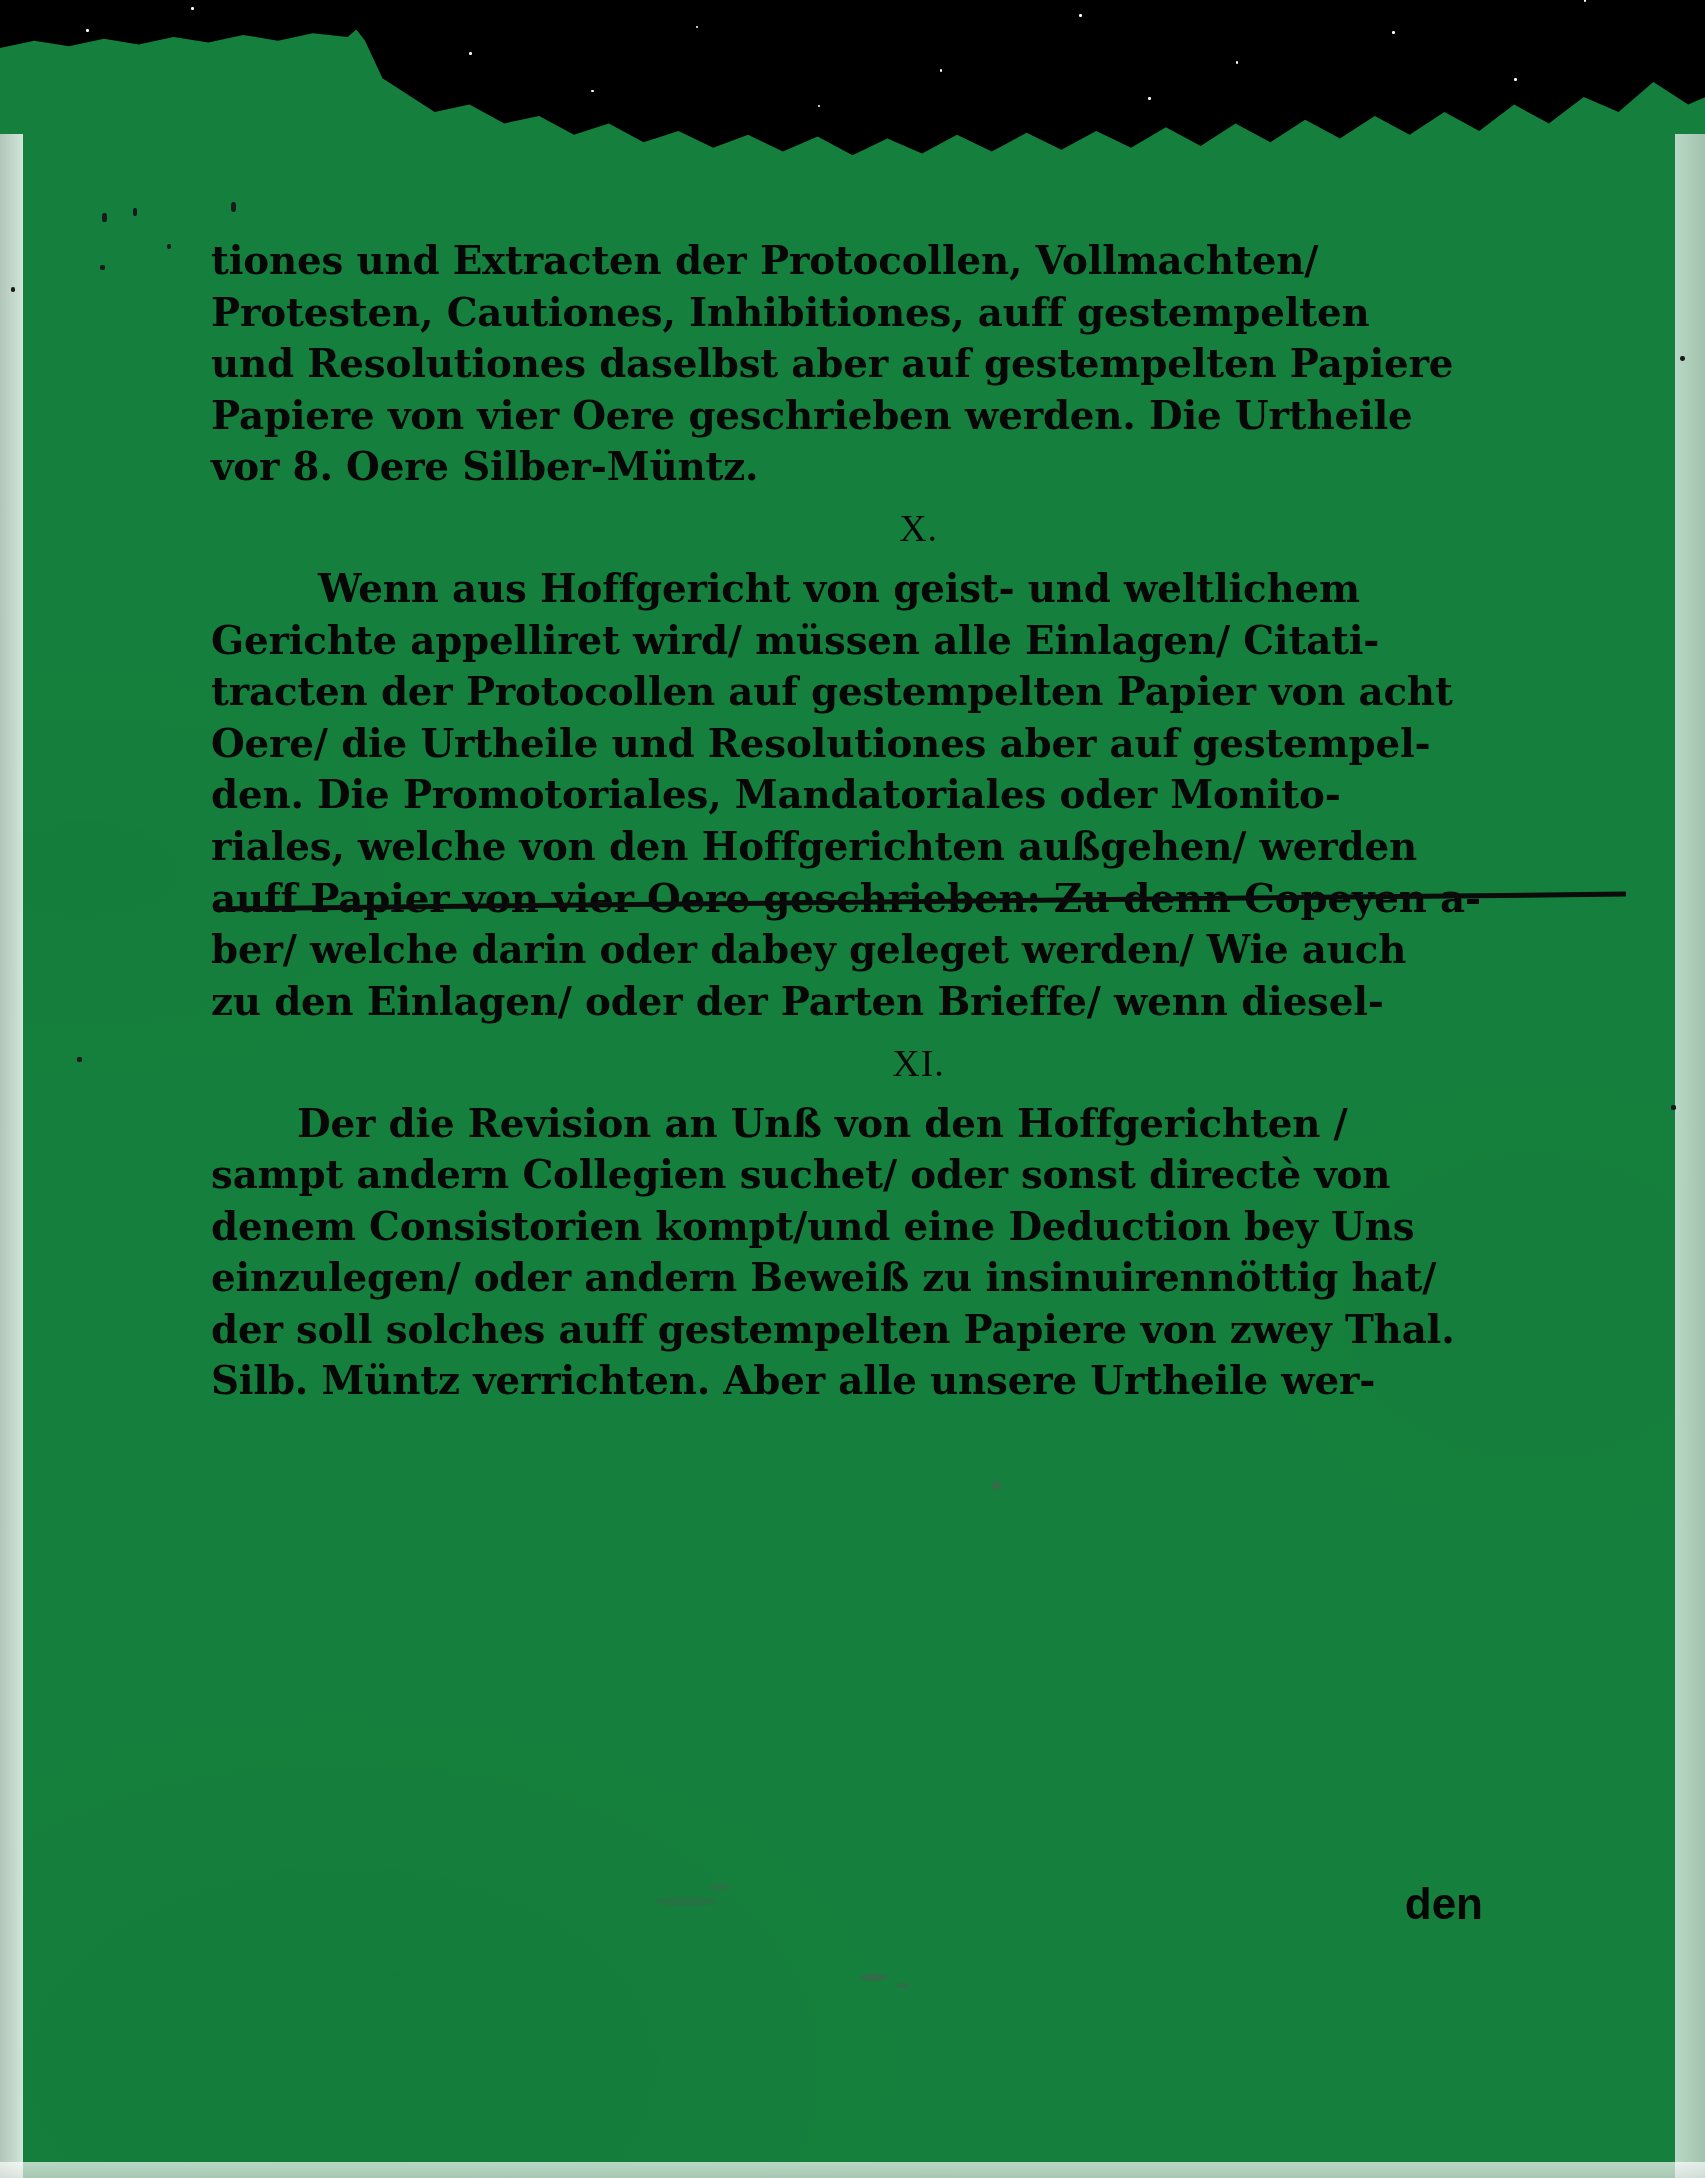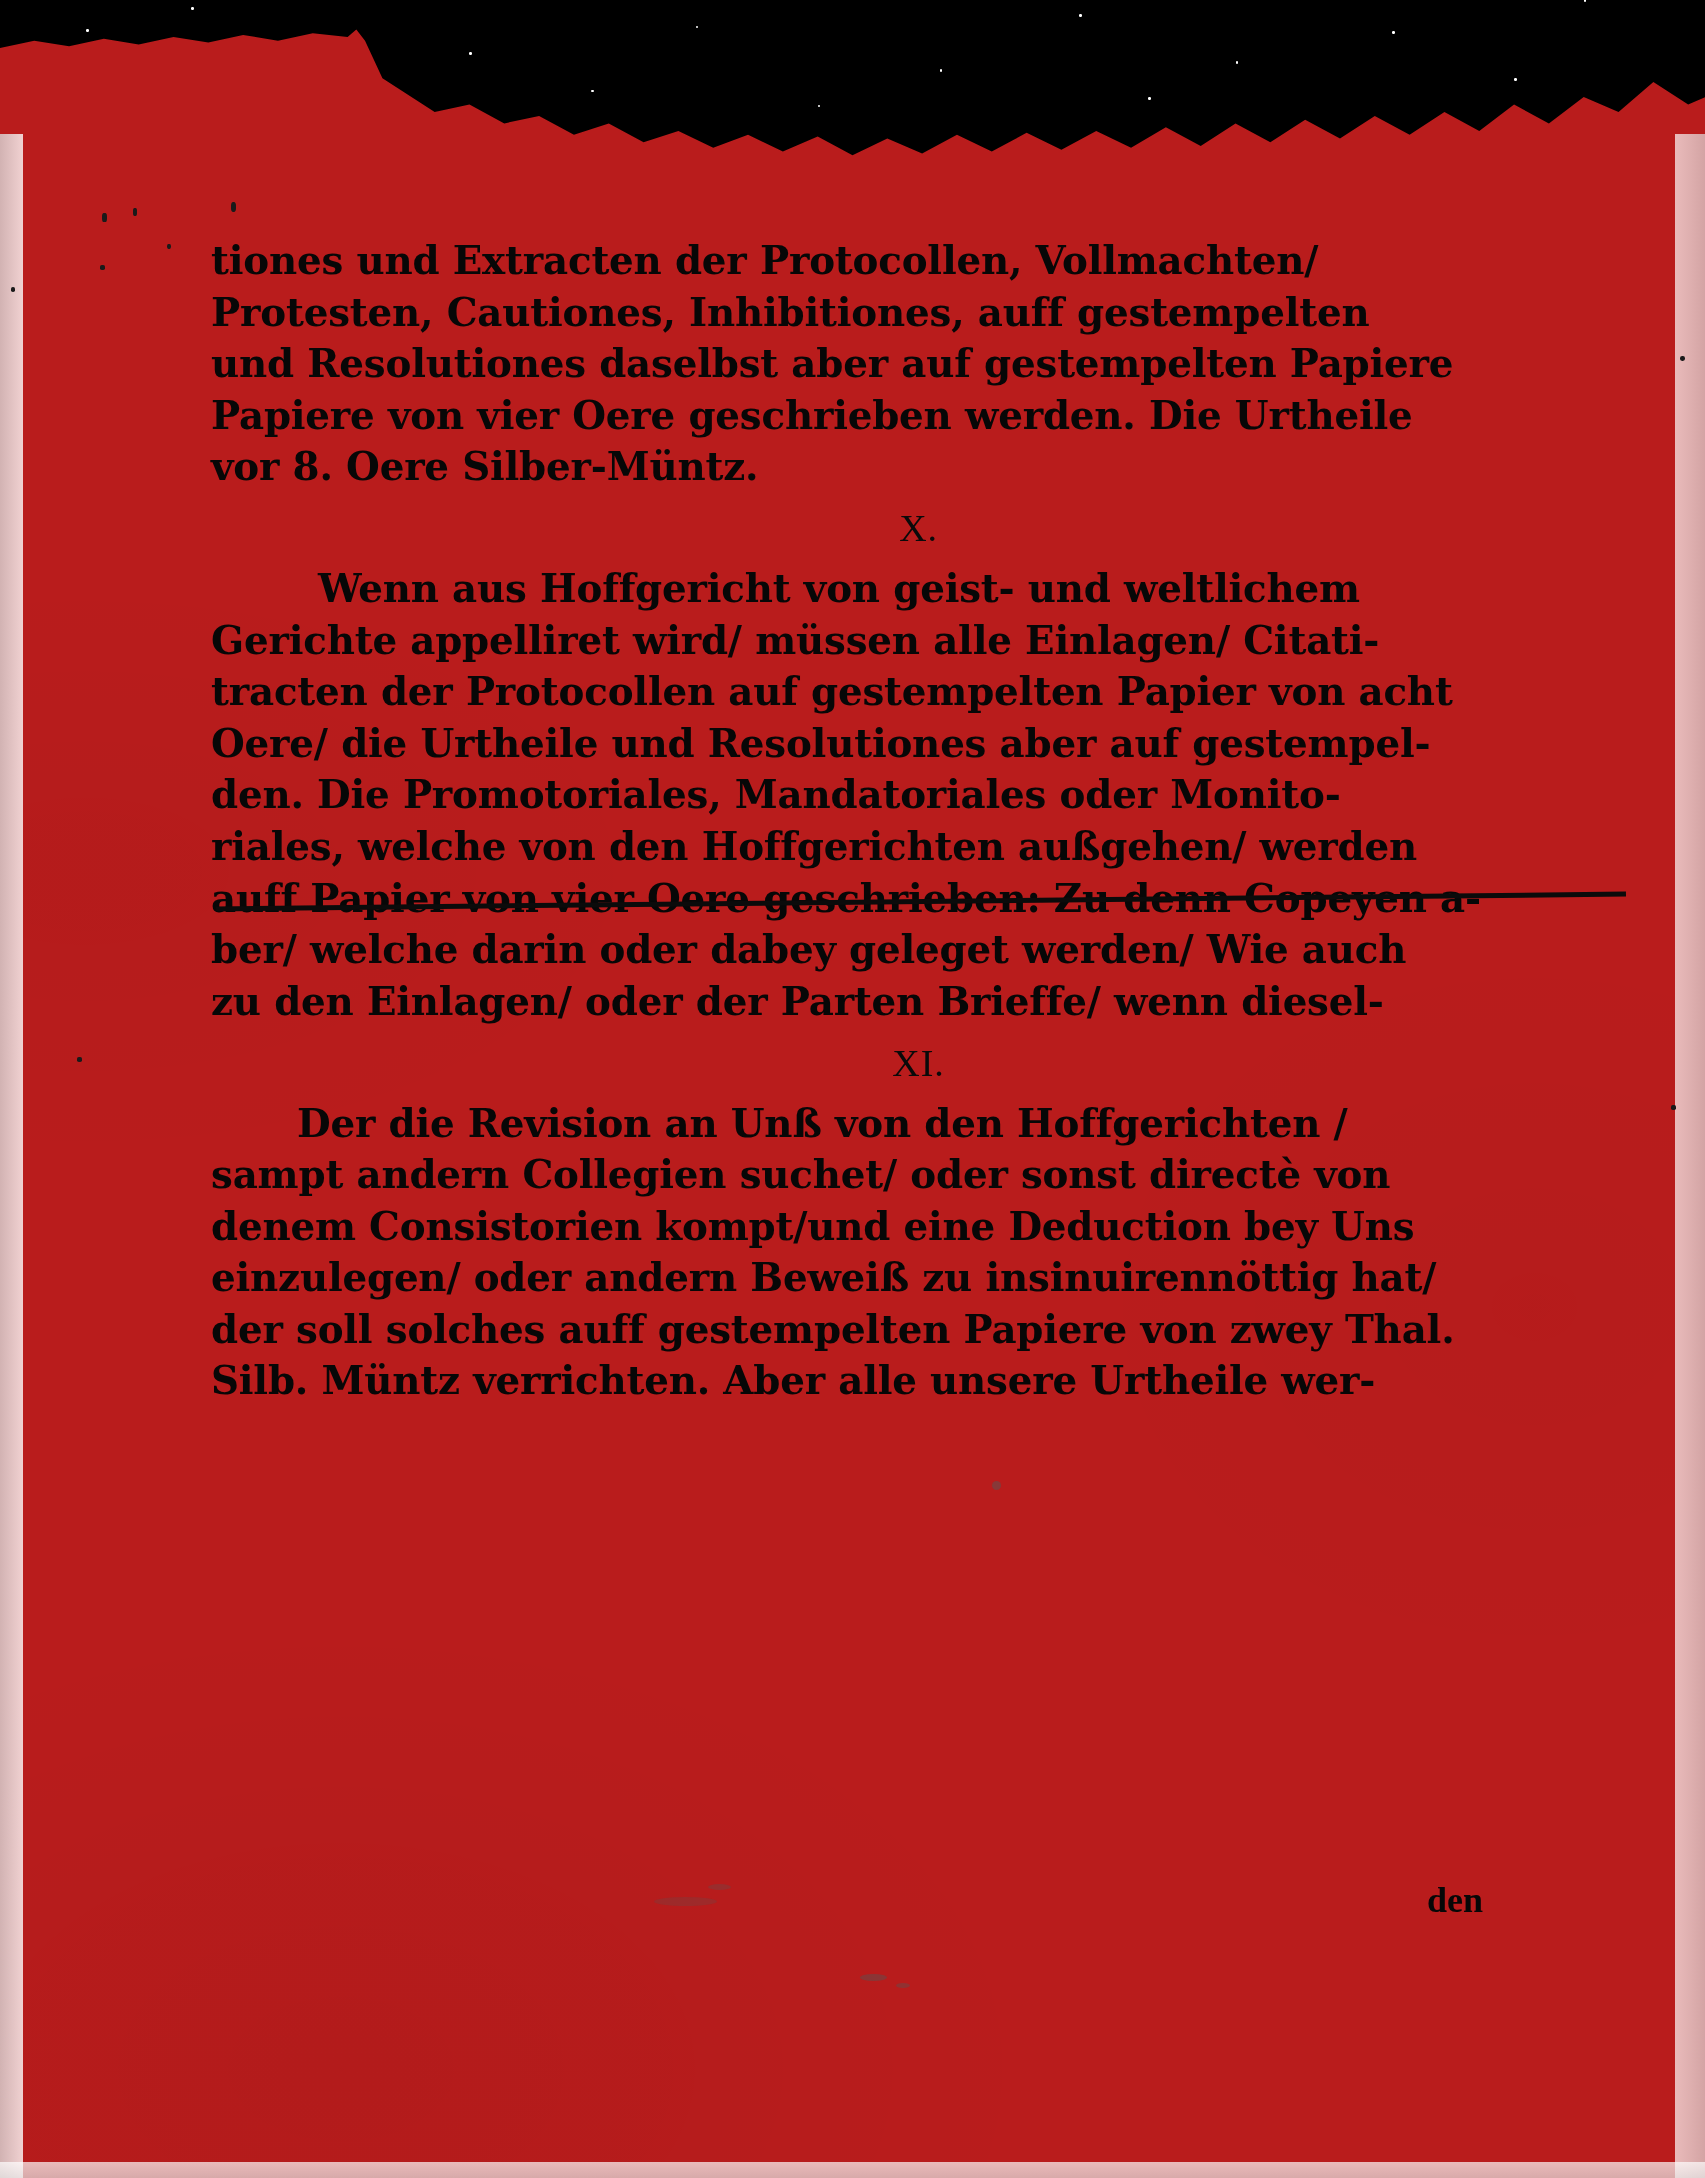--- a/index.html
+++ b/index.html
@@ -8,21 +8,21 @@
     background:#ffffff;
     font-family:"DejaVu Serif", serif;
     overflow:hidden;
     position:relative;
   }
 
   
   #scan-page{
     position:absolute;
     inset:0;
-    background:#b91c1c;
+    background:#15803d;
     overflow:hidden;
   }
 
   
   .paper-tone{
     position:absolute;inset:0;
     background:
       radial-gradient(ellipse 60% 30% at 20% 95%, rgba(0,0,0,0.035), rgba(0,0,0,0) 70%),
       radial-gradient(ellipse 40% 25% at 90% 60%, rgba(0,0,0,0.02), rgba(0,0,0,0) 70%),
       radial-gradient(ellipse 50% 20% at 5% 40%, rgba(0,0,0,0.025), rgba(0,0,0,0) 70%);
@@ -109,23 +109,23 @@
     height:4.5px;
     background:#0b0b0b;
     transform:rotate(-0.6deg);
   }
 
   
   #catchword{
     position:absolute;
     right:222px;
     top:1879px;
-    font-family:Liberation Serif, serif;
+    font-family:Liberation Sans, sans-serif;
     font-weight:700;
-    font-size:36px;
+    font-size:44px;
     color:#070707;
   }
 
   
   .smudge{position:absolute;background:#555;opacity:.55;border-radius:50%;}
 
   
   #left-edge{
     position:absolute;left:0;top:134px;bottom:0;width:23px;
     background:linear-gradient(90deg,#d8d8d8,#ffffff);

